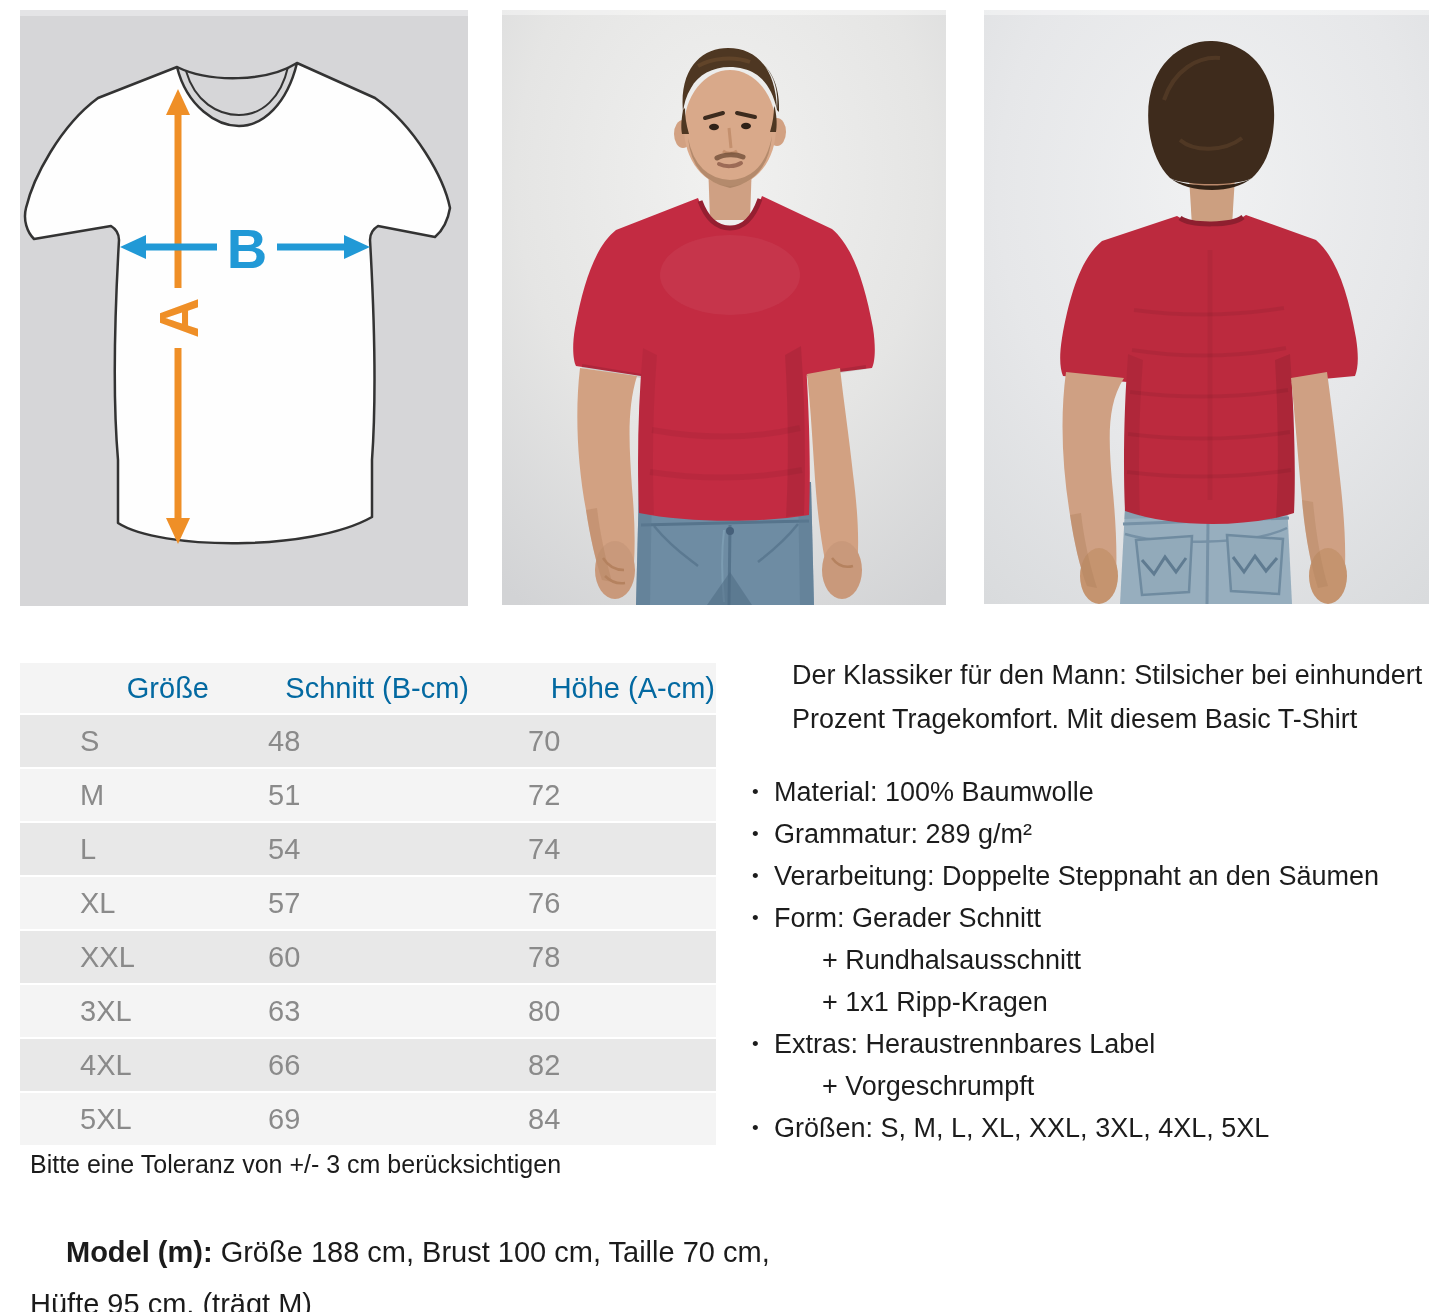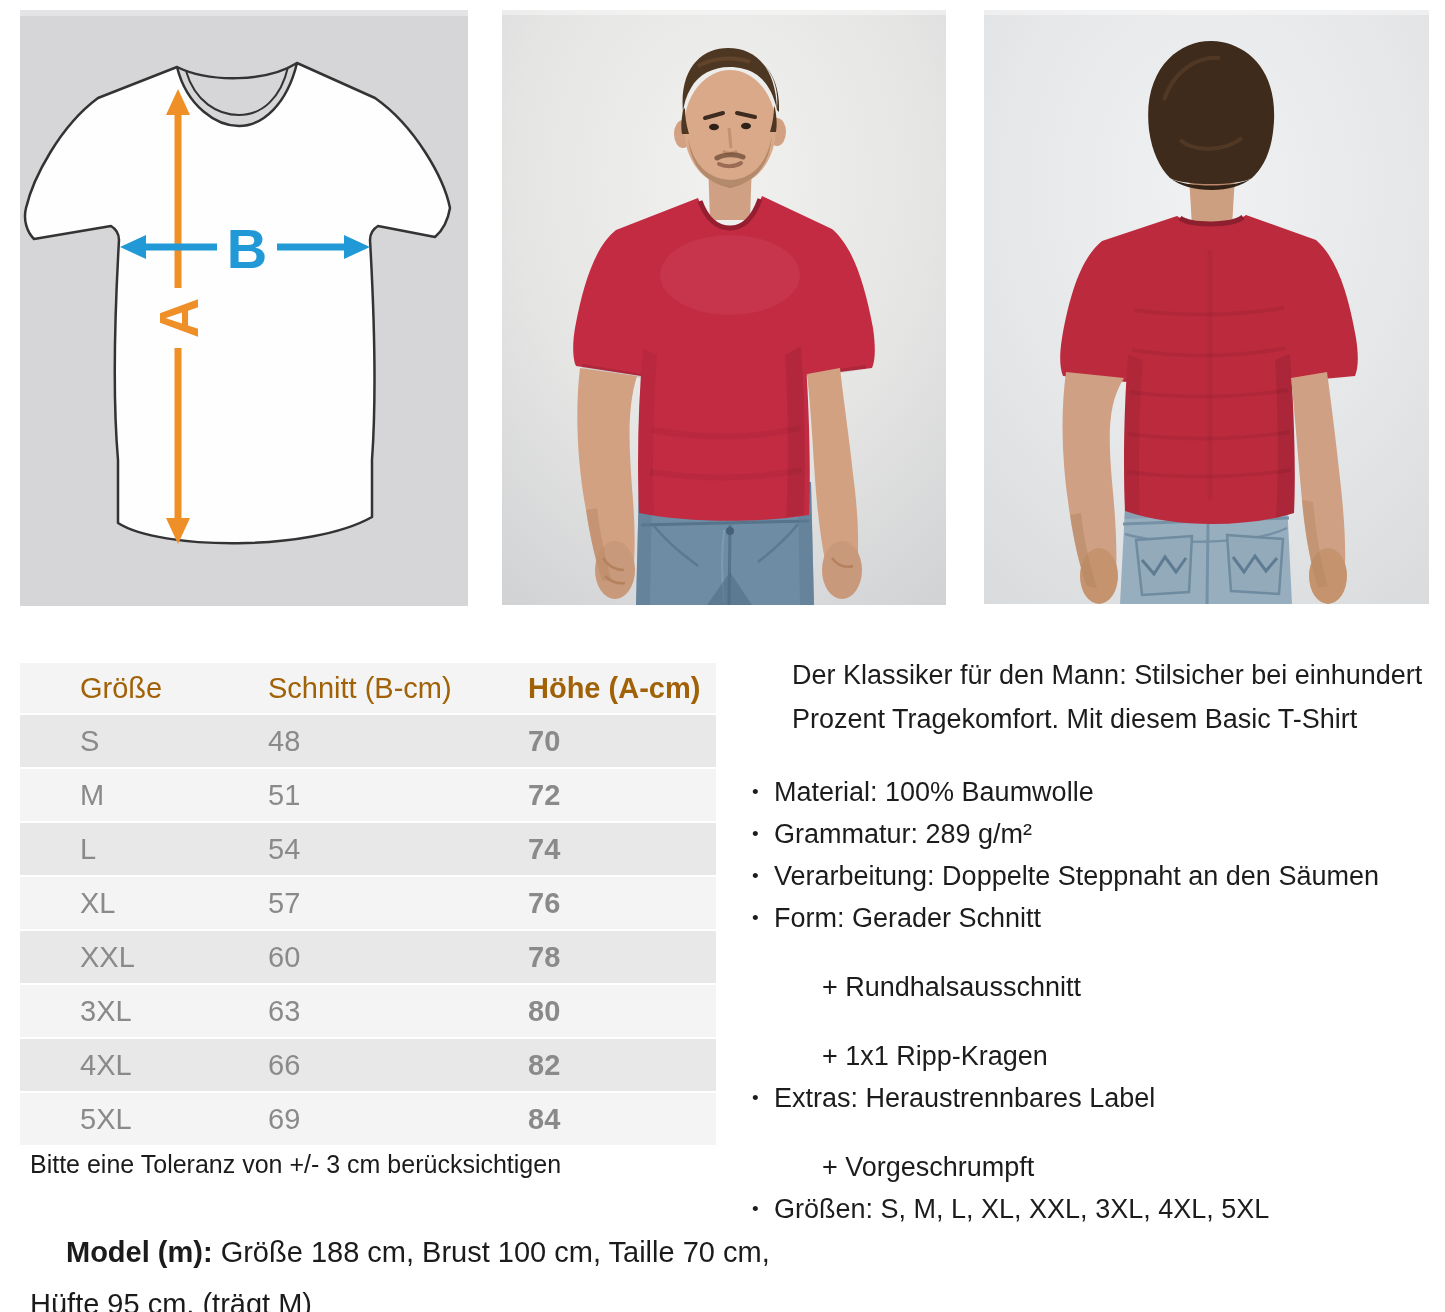--- a/index.html
+++ b/index.html
@@ -12,41 +12,41 @@
   #panel-front{left:502px;width:444px;height:595px;}
   #panel-back{left:984px;width:445px;height:594px;}
   .panel svg{display:block;width:100%;height:100%;}
 
   
   .size-table{
     position:absolute;left:20px;top:661px;width:696px;
     border-collapse:separate;border-spacing:0 2px;table-layout:fixed;
     font-size:29px;color:#8a8a8a;
   }
-  .size-table th{font-weight:normal;text-align:left;height:48px;background:#f4f4f4;color:#a16207;}
+  .size-table th{font-weight:normal;text-align:right;height:48px;background:#f4f4f4;color:#0369a1;}
   .size-table td{height:50px;}
   .size-table th:nth-child(1),.size-table td:nth-child(1){padding-left:60px;}
   .size-table th:nth-child(2),.size-table td:nth-child(2){padding-left:58px;}
-  .size-table th:nth-child(3),.size-table td:nth-child(3){padding-left:58px;font-weight:bold;}
+  .size-table th:nth-child(3),.size-table td:nth-child(3){padding-left:58px;}
   tr.dark td{background:#e8e8e8;}
   tr.light td{background:#f4f4f4;}
 
   .tolerance{position:absolute;left:30px;top:1150px;margin:0;font-size:25px;color:#1b1b1b;white-space:nowrap;}
 
   .model-info{position:absolute;left:30px;top:1226px;margin:0;font-size:29px;line-height:52px;color:#1b1b1b;}
   .model-info .mi-line{display:block;white-space:nowrap;}
   .model-info strong{font-weight:bold;margin-left:36px;}
 
   
   .description{position:absolute;left:752px;top:653px;width:693px;}
   .intro-line{display:block;font-size:27px;line-height:44px;white-space:nowrap;color:#1c1c1c;margin-left:40px;}
   .bullets{margin-top:30px;}
   .bullet-row{display:flex;align-items:flex-start;font-size:27px;line-height:42px;white-space:nowrap;color:#1c1c1c;}
   .bullet-row .bullet-dot{width:22px;font-size:19px;line-height:42px;color:#1c1c1c;}
-  .bullet-row.indent{padding-left:70px;margin-top:27px;}
+  .bullet-row.indent{padding-left:70px;}
 </style>
 </head>
 <body>
 
 <section class="panel" id="panel-diagram">
   <svg viewBox="0 0 448 596">
 
     <g>
       <path d="M157,57
                C167,97 197,116 219,116 C243,116 267,94 277,53

